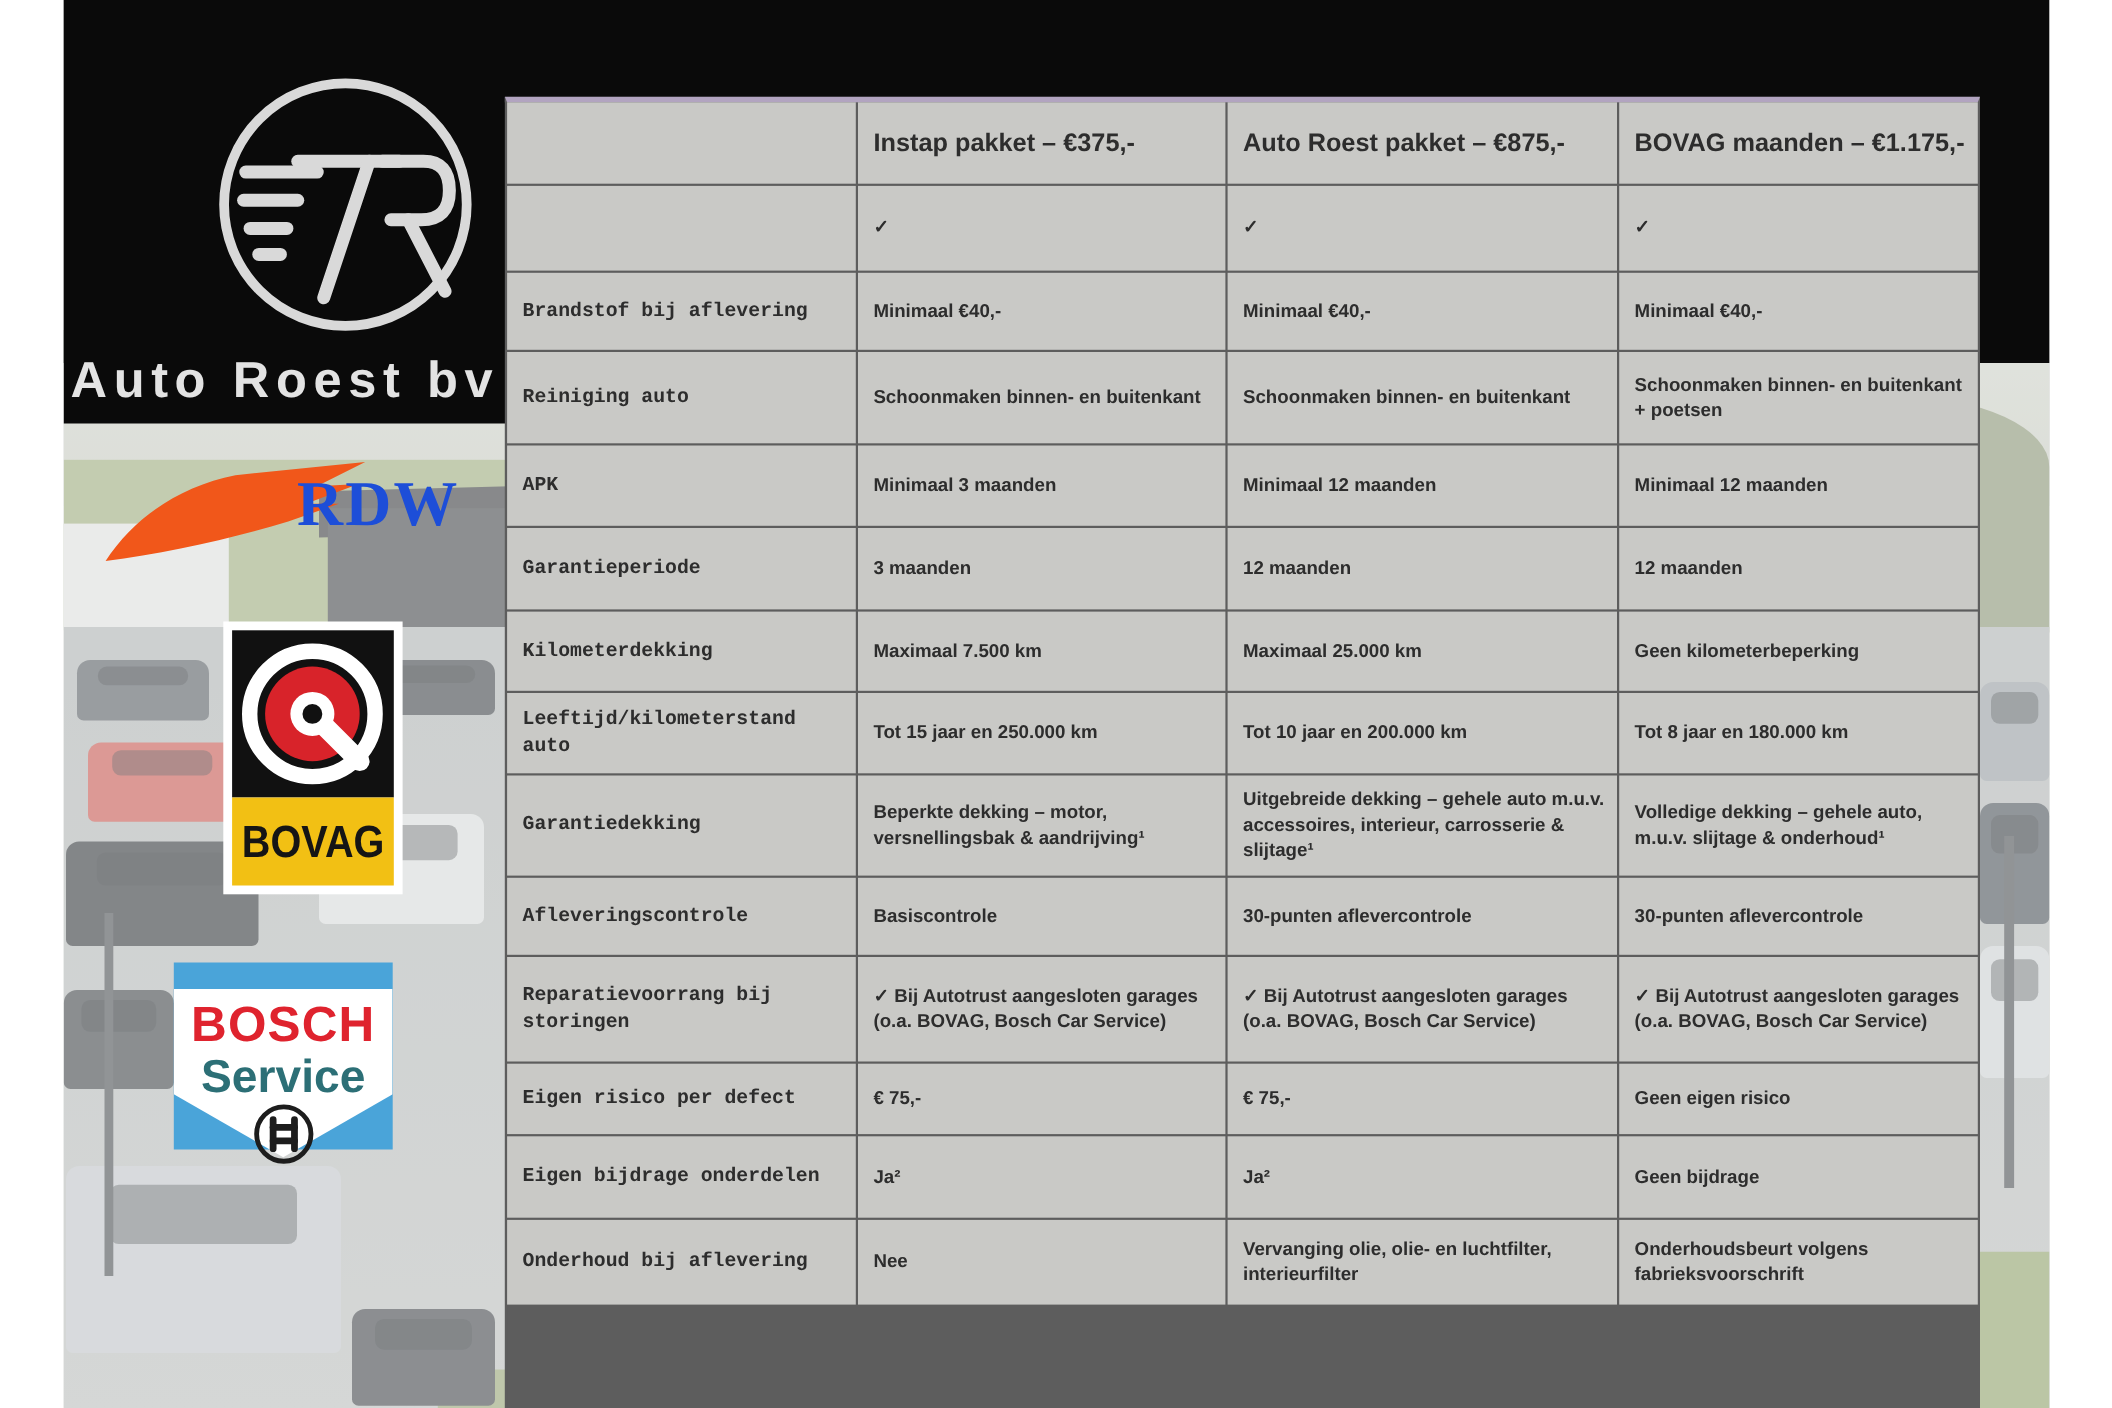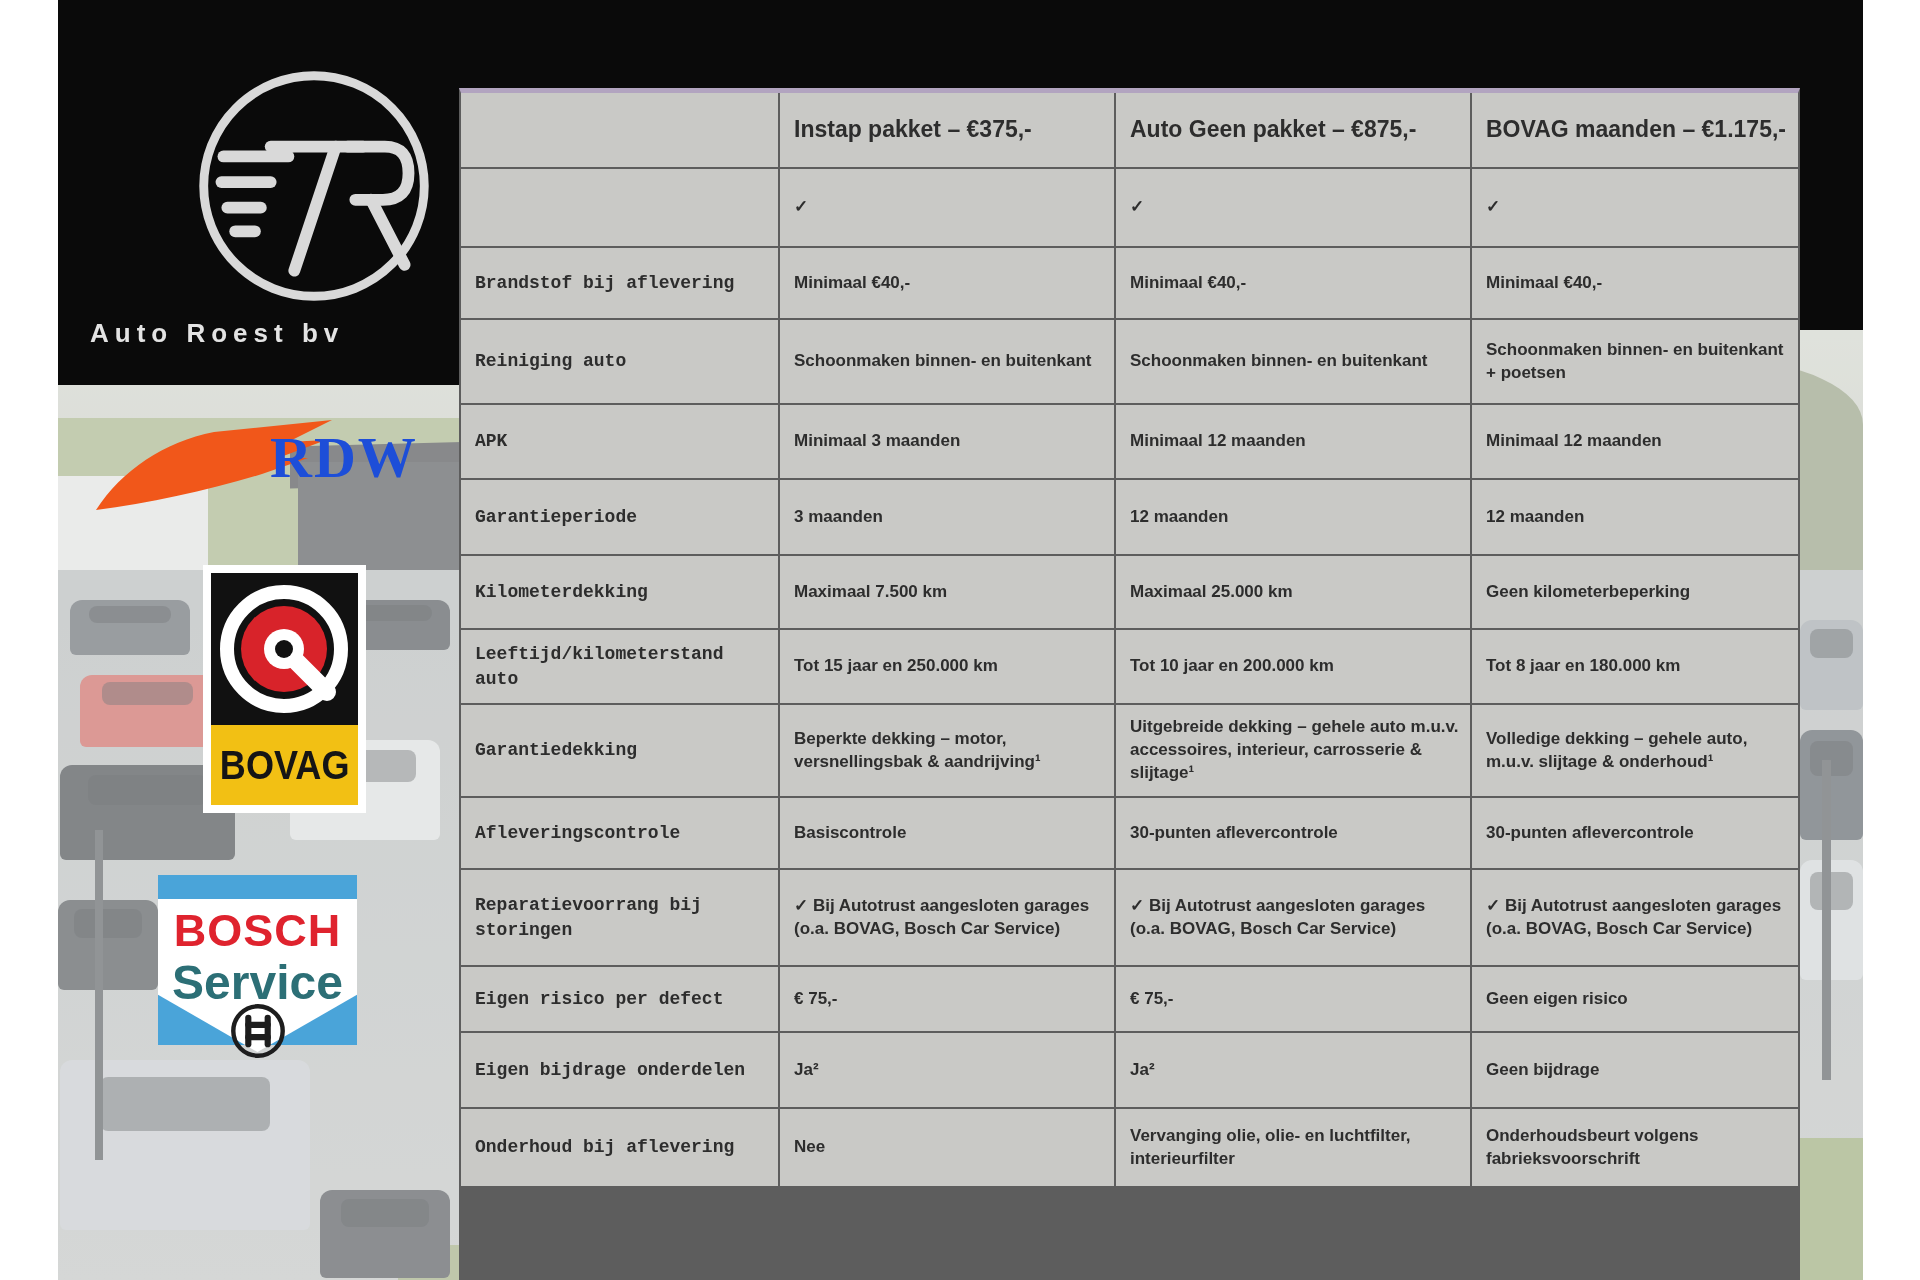--- a/index.html
+++ b/index.html
@@ -24,22 +24,22 @@
   .pole{position:absolute;background:#3c4044;}
   .overlay{position:absolute;left:0;top:0;width:1805px;height:980px;background:rgba(255,255,255,.44);z-index:3;}
 
   
   .band-top{position:absolute;left:58px;top:0;width:1805px;height:330px;background:var(--banner-black,#0a0a0a);z-index:4;}
   .band-left{position:absolute;left:58px;top:0;width:402px;height:385px;background:var(--banner-black,#0a0a0a);z-index:4;}
 
   
   .ar-logo{position:absolute;left:58px;top:0;width:402px;height:385px;z-index:6;}
   .ar-mark{position:absolute;left:128px;top:58px;width:256px;height:256px;}
-  .ar-name{position:absolute;left:0;top:318px;width:402px;text-align:left;color:#e3e3e3;
-           font-size:26px;font-weight:700;letter-spacing:6px;white-space:nowrap;padding-left:32px;}
+  .ar-name{position:absolute;left:0;top:318px;width:402px;text-align:center;color:#e3e3e3;
+           font-size:46px;font-weight:700;letter-spacing:6px;white-space:nowrap;}
 
   
   .rdw{position:absolute;left:92px;top:412px;width:320px;height:110px;z-index:6;}
   .rdw-swoosh{position:absolute;left:0;top:6px;width:245px;height:96px;}
   .rdw-text{position:absolute;left:178px;top:12px;font-family:"Liberation Serif",serif;
             font-weight:700;font-size:58px;color:#1d4ed8;letter-spacing:2px;}
 
   
   .bovag{position:absolute;left:175px;top:565px;width:163px;height:248px;background:#ffffff;
          padding:8px;box-sizing:border-box;z-index:6;margin-left:28px;}
@@ -47,21 +47,21 @@
   .bovag-band{width:147px;height:80px;background:var(--bovag-yellow,#f2c014);display:flex;align-items:center;justify-content:center;}
   .bovag-word{font-size:41px;font-weight:700;color:#151515;letter-spacing:0px;transform:scaleX(.88);}
 
   
   .bosch{position:absolute;left:158px;top:875px;width:199px;height:170px;background:var(--bosch-blue,#4aa4d9);z-index:6;}
   .bosch-white{position:absolute;left:0;top:24px;width:199px;height:174px;background:#ffffff;
                clip-path:polygon(0 0,100% 0,100% 55%,50% 88%,0 55%);}
   .bosch-line1{position:absolute;left:0;top:30px;width:199px;text-align:center;
                font-size:45px;font-weight:700;letter-spacing:1px;color:var(--bosch-red,#df232e);}
   .bosch-line2{position:absolute;left:0;top:80px;width:199px;text-align:center;
-               font-size:48px;font-weight:700;color:var(--bosch-teal,#2c6f76);}
+               font-size:42px;font-weight:700;color:var(--bosch-teal,#2c6f76);}
   .bosch-sym{position:absolute;left:70px;top:126px;width:60px;height:60px;}
 
   
   .pkg-table{position:absolute;left:459px;top:88px;width:1341px;height:1252px;z-index:8;
              display:grid;gap:2px;background:var(--table-grid,#5d5d5d);
              border:2px solid var(--table-grid,#5d5d5d);
              border-top:5px solid var(--table-top-accent,#b2a4c0);box-sizing:border-box;}
   .cell{background:var(--table-cell-bg,#c9c9c6);color:var(--text-dark,#2d2d2d);
         font-weight:700;font-size:17px;line-height:1.35;display:flex;align-items:center;
         padding:4px 10px 4px 14px;overflow:hidden;}
@@ -158,21 +158,21 @@
         <line x1="11" y1="-15" x2="11" y2="15"></line>
         <line x1="-11" y1="-7" x2="11" y2="-7"></line>
         <line x1="-11" y1="7" x2="11" y2="7"></line>
       </g>
     </svg>
   </div>
 
   <div class="pkg-table" style="grid-template-columns: 317px 334px 354px 326px; grid-template-rows: 74px 77px 70px 83px 73px 74px 72px 73px 91px 70px 95px 64px 74px 77px;">
       <div class="cell head label"></div>
       <div class="cell head">Instap pakket – €375,-</div>
-      <div class="cell head">Auto Geen pakket – €875,-</div>
+      <div class="cell head">Auto Roest pakket – €875,-</div>
       <div class="cell head">BOVAG maanden – €1.175,-</div>
       <div class="cell label"></div>
       <div class="cell">✓</div>
       <div class="cell">✓</div>
       <div class="cell">✓</div>
       <div class="cell label">Brandstof bij aflevering</div>
       <div class="cell">Minimaal €40,-</div>
       <div class="cell">Minimaal €40,-</div>
       <div class="cell">Minimaal €40,-</div>
       <div class="cell label">Reiniging auto</div>

